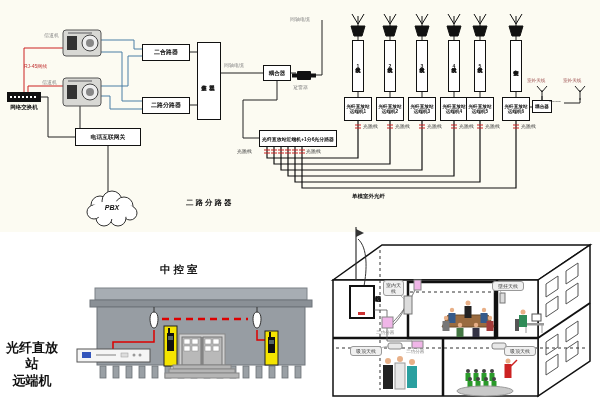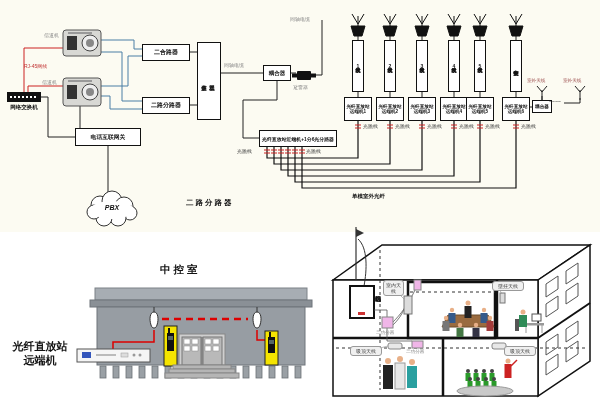--- a/index.html
+++ b/index.html
@@ -309,21 +309,21 @@
     <g>
       <rect x="77" y="94" width="73" height="13" fill="#f5f5f5" stroke="#555"></rect>
       <rect x="82" y="97" width="9" height="6" fill="#3355bb"></rect>
       <rect x="96" y="99" width="20" height="2" fill="#bbb"></rect>
       <rect x="121" y="98" width="7" height="4" fill="#ddd" stroke="#999" stroke-width="0.5"></rect>
       <circle cx="134" cy="100" r="1.5" fill="#999"></circle>
         <circle cx="140" cy="100" r="1.5" fill="#999"></circle>
     </g>
   </svg>
   <div class="lbl" style="left:160px;top:263px;font-size:10.5px;font-weight:bold;letter-spacing:3px;">中控室</div>
-  <div class="abs" style="left:8px;top:340px;width:64px;text-align:center;font-weight:bold;font-size:11px;line-height:1.25;">
+  <div class="abs" style="left:0;top:340px;width:64px;text-align:center;font-weight:bold;font-size:13px;line-height:1.25;">
     <div>光纤直放站</div>
     <div>远端机</div>
   </div>
 
   <svg width="280" height="185" viewBox="0 0 280 185" style="left:320px;top:215px;">
 
     <g fill="#fff" stroke="#111" stroke-width="1.5">
       <polygon points="13,65 62,30 270,30 218,65"></polygon>
       <polygon points="218,65 270,30 270,146 218,181"></polygon>
       <rect x="13" y="65" width="205" height="116"></rect>

